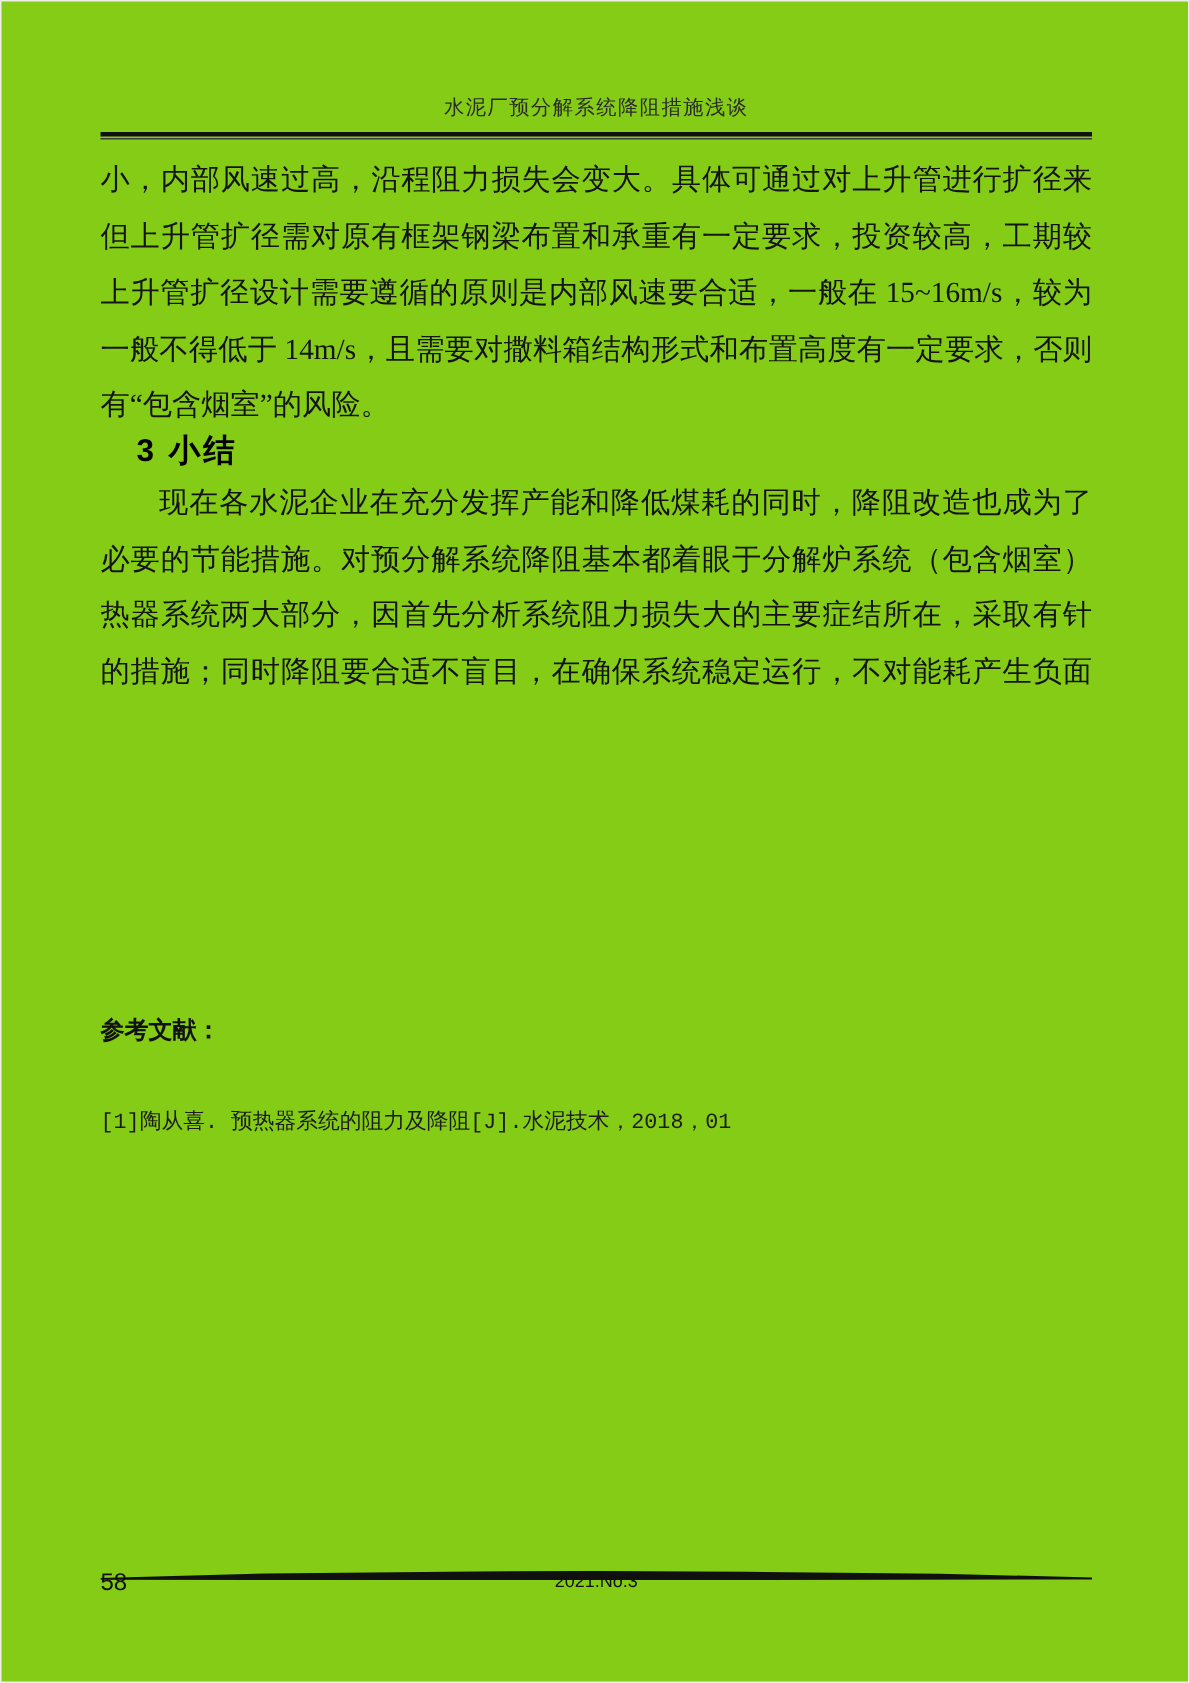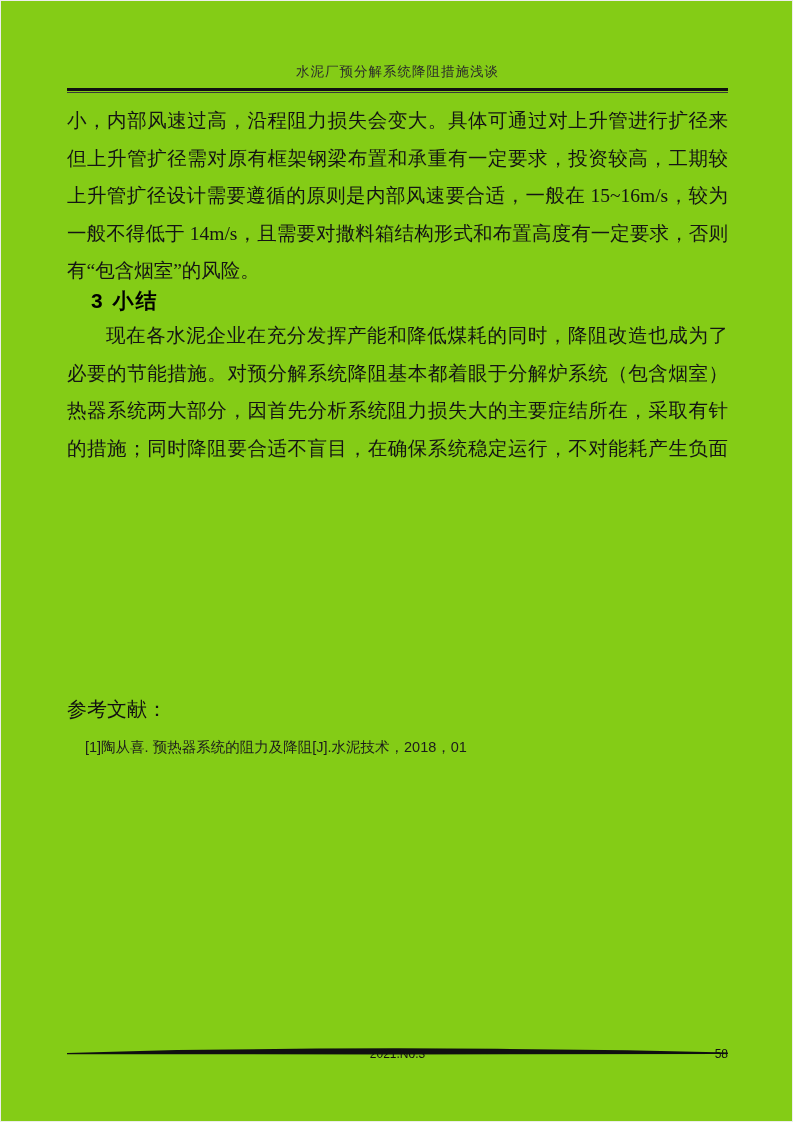--- a/index.html
+++ b/index.html
@@ -42,35 +42,35 @@
   .section-heading{
     position:absolute;top:284px;left:66px;width:661px;height:32px;
     line-height:32px;font-size:21px;font-weight:bold;color:#000;
     letter-spacing:2px;
     font-family:"Liberation Sans","DejaVu Sans",sans-serif;
     margin-left:24px;
   }
 
   
   .ref-label{
-    position:absolute;top:695px;left:66px;
-    font-size:20px;font-weight:normal;color:#111;
+    position:absolute;top:676px;left:66px;
+    font-size:16px;font-weight:bold;color:#111;
     font-family:"Liberation Sans","DejaVu Sans",sans-serif;
   }
   .ref-item{
-    position:absolute;top:737px;left:84px;width:661px;
+    position:absolute;top:737px;left:66px;width:661px;
     font-size:14.5px;color:#1c1c1c;
-    font-family:Liberation Sans, sans-serif;
+    font-family:Liberation Mono, monospace;
   }
 
   
   .footer-rule{position:absolute;top:1040px;left:66px;width:661px;height:7px;}
   .footer-page{
     position:absolute;top:1046px;left:66px;width:661px;
-    text-align:right;font-size:12px;color:#111;
+    text-align:left;font-size:16px;color:#111;
   }
   .footer-issue{
     position:absolute;top:1046px;left:66px;width:661px;
     text-align:center;font-size:12px;color:#111;
   }
 </style>
 </head>
 <body>
 
 <div class="page">

